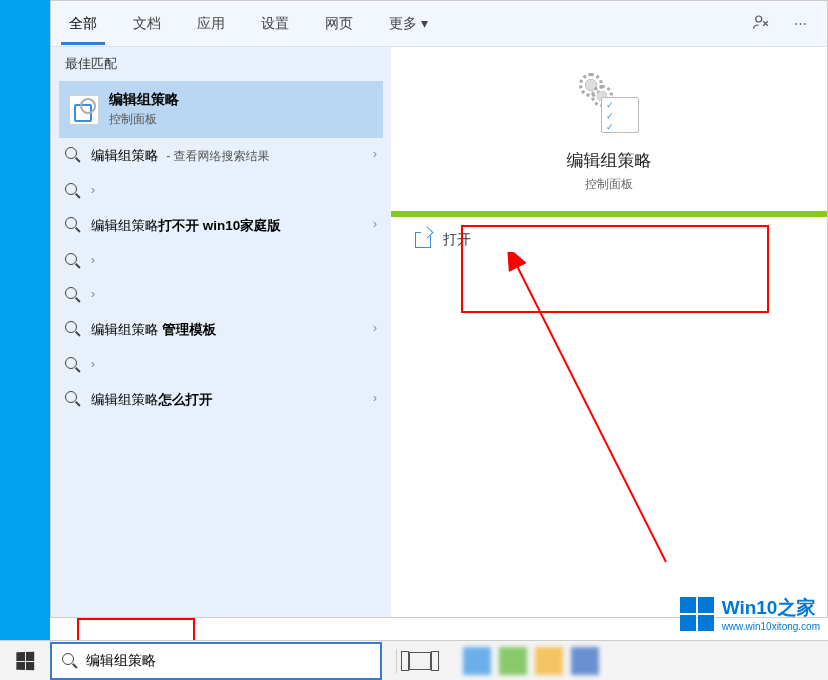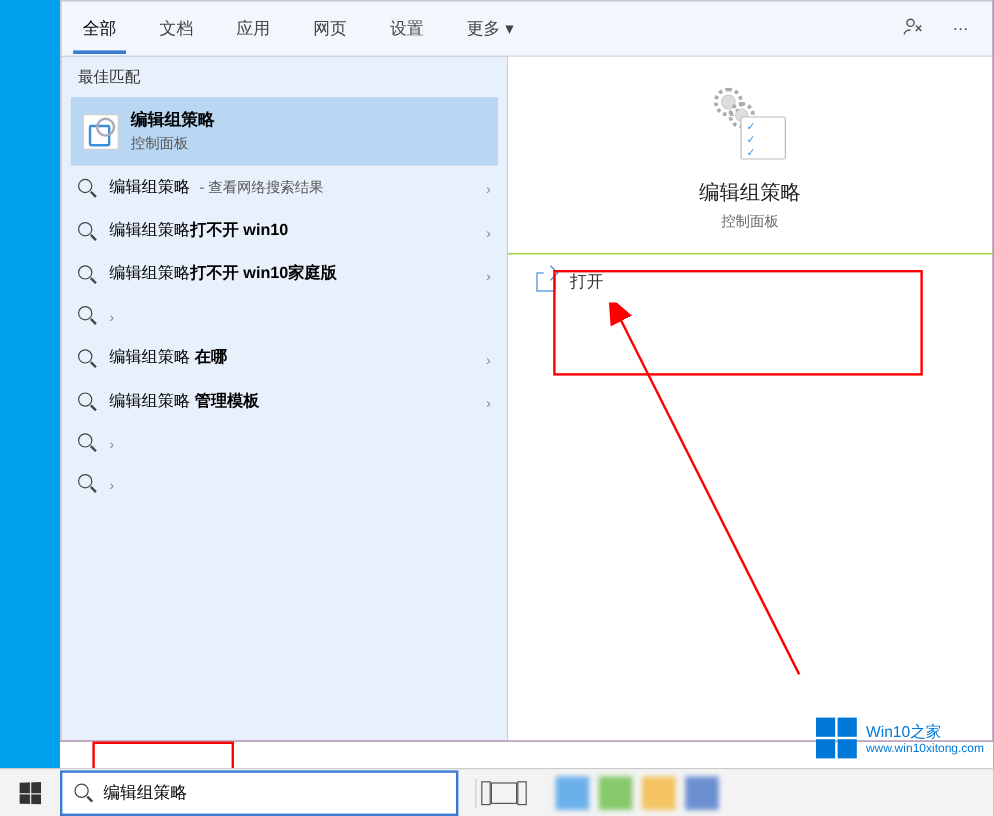--- a/index.html
+++ b/index.html
@@ -15,21 +15,21 @@
     .taskbar-strip {
       position: absolute;
       left: 0; top: 0;
       width: 50px; height: 680px;
       background: #00a2ed;
     }
     .main-window {
       position: absolute;
       left: 50px; top: 0;
       width: 778px; height: 618px;
-      background: #701a75;
+      background: #eab308;
       border: 1px solid #ccc;
       display: flex;
       flex-direction: column;
     }
     .tabs-row {
       height: 46px;
       display: flex;
       align-items: center;
       padding: 0 8px 0 0;
       background: #f1f7fd;
@@ -51,21 +51,21 @@
       position: absolute;
       left: 10px; right: 10px; bottom: 0;
       height: 3px;
       background: #3a7ad1;
     }
     .tab.more { display: flex; align-items: flex-start; gap: 4px; }
     .tabs-spacer { flex: 1; }
     .header-icon { padding: 8px 12px; color: #444; cursor: pointer; }
     .content-row { flex: 1; display: flex; }
     .left-panel {
-      width: 372px;
+      width: 340px;
       background: #e8f1fb;
       overflow-y: auto;
     }
     .right-panel {
       flex: 1;
       background: #fff;
       display: flex;
       flex-direction: column;
       align-items: center;
     }
@@ -103,21 +103,21 @@
       position: absolute;
       right: 2px; top: 2px;
       width: 12px; height: 12px;
       border: 2px solid #aab;
       border-radius: 50%;
     }
     .bm-text .title { font-size: 14px; font-weight: 600; color: #000; }
     .bm-text .subtitle { font-size: 12px; color: #555; margin-top: 2px; }
     .result-row {
       display: flex;
-      align-items: flex-end;
+      align-items: flex-start;
       padding: 9px 14px;
       gap: 10px;
       cursor: pointer;
     }
     .search-icon-small {
       width: 16px; height: 16px;
       flex-shrink: 0;
       position: relative;
     }
     .search-icon-small::before {
@@ -182,21 +182,21 @@
       position: absolute;
       left: 4px; top: 2px;
       font-size: 9px;
       line-height: 11px;
       color: #3b8fd9;
     }
     .detail-title { font-size: 17px; color: #222; margin-bottom: 4px; }
     .detail-sub { font-size: 12px; color: #666; margin-bottom: 18px; }
     .detail-actions {
       width: 100%;
-      border-top: 1px solid #84cc16;
+      border-top: 6px solid #84cc16;
     }
     .action-row {
       display: flex;
       align-items: center;
       gap: 12px;
       padding: 14px 24px;
       cursor: pointer;
       font-size: 14px;
       color: #333;
     }
@@ -302,35 +302,35 @@
       color: #0078d7;
       font-family: "Segoe UI", sans-serif;
     }
     .wm-logo {
       width: 34px; height: 34px;
       display: grid;
       grid-template: 1fr 1fr / 1fr 1fr;
       gap: 2px;
     }
     .wm-logo span { background: #0078d7; }
-    .wm-text .l1 { font-size: 13px; font-weight: 400; }
+    .wm-text .l1 { font-size: 19px; font-weight: 700; }
     .wm-text .l2 { font-size: 10px; color: #0078d7; }
   </style>
 </head>
 <body>
 
 <div class="taskbar-strip"></div>
 
 <div class="main-window">
   <div class="tabs-row">
     <div class="tab active">全部</div>
     <div class="tab">文档</div>
     <div class="tab">应用</div>
+    <div class="tab">设置</div>
     <div class="tab">网页</div>
-    <div class="tab">设置</div>
     <div class="tab more">
       <span>更多</span>
       <span>▾</span>
     </div>
     <div class="tabs-spacer"></div>
     <div class="header-icon">
       <svg width="18" height="18" viewBox="0 0 24 24" fill="none" stroke="#555" stroke-width="1.6">
           <circle cx="9" cy="8" r="4"></circle>
           <path d="M2 21c0-3 3-5 7-5"></path>
           <path d="M15 11l6 6M21 11l-6 6"></path>
@@ -351,48 +351,47 @@
       </div>
 
 
       <div class="result-row">
         <div class="search-icon-small"></div>
         <div class="result-text">编辑组策略 <span class="suffix">- 查看网络搜索结果</span></div>
         <span class="chevron">›</span>
       </div>
       <div class="result-row">
         <div class="search-icon-small"></div>
-        <div class="result-text"><span>编辑组策略</span><span class="bold">打不开 win10</span></div>
         <span class="chevron">›</span>
       </div>
       <div class="result-row">
         <div class="search-icon-small"></div>
         <div class="result-text"><span>编辑组策略</span><span class="bold">打不开 win10家庭版</span></div>
         <span class="chevron">›</span>
       </div>
       <div class="result-row">
         <div class="search-icon-small"></div>
         <span class="chevron">›</span>
       </div>
       <div class="result-row">
         <div class="search-icon-small"></div>
-        <div class="result-text"><span>编辑组策略</span><span class="bold"> 在哪</span></div>
         <span class="chevron">›</span>
       </div>
       <div class="result-row">
         <div class="search-icon-small"></div>
         <div class="result-text"><span>编辑组策略</span><span class="bold"> 管理模板</span></div>
         <span class="chevron">›</span>
       </div>
       <div class="result-row">
         <div class="search-icon-small"></div>
         <span class="chevron">›</span>
       </div>
       <div class="result-row">
         <div class="search-icon-small"></div>
+        <div class="result-text"><span>编辑组策略</span><span class="bold">怎么打开</span></div>
         <span class="chevron">›</span>
       </div>
     </div>
 
     <div class="right-panel">
       <div class="detail-area">
         <div class="big-icon">
           <div class="gear1"></div>
             <div class="gear2"></div>
             <div class="sheet"></div>

